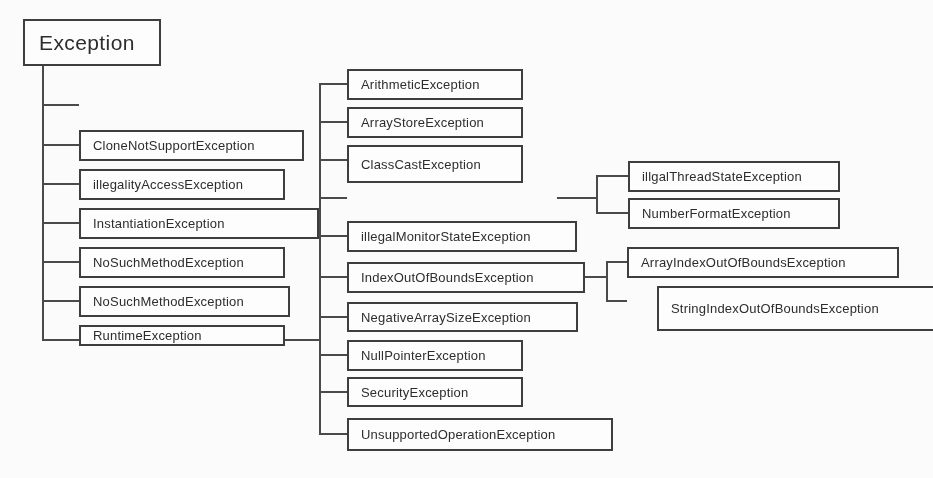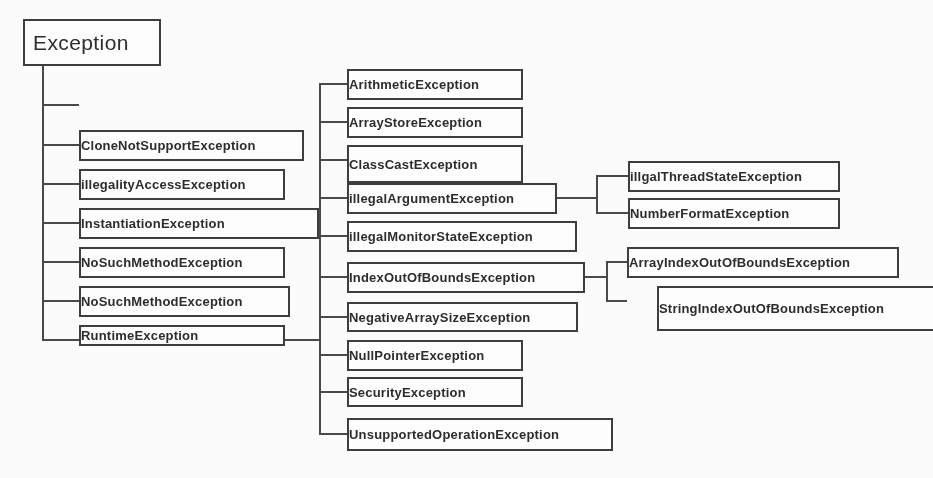--- a/index.html
+++ b/index.html
@@ -17,28 +17,29 @@
   }
   .node {
     position: absolute;
     box-sizing: border-box;
     background: #fdfdfd;
     border: 2px solid #3e3e3e;
     color: #2d2d2d;
     display: flex;
     align-items: center;
     font-size: 13px;
-    font-weight: 700;
+    font-weight: 400;
     letter-spacing: 0.2px;
+    padding-left: 12px;
     white-space: nowrap;
   }
   .node.root {
     font-size: 21px;
     font-weight: 500;
-    padding-left: 8px;
+    padding-left: 14px;
     letter-spacing: 0.4px;
   }
   .line {
     position: absolute;
     background: #4a4a4a;
   }
 </style>
 </head>
 <body>
 
@@ -49,21 +50,20 @@
   <div class="node" style="left:79px;top:130px;width:225px;height:31px">CloneNotSupportException</div>
   <div class="node" style="left:79px;top:169px;width:206px;height:31px">illegalityAccessException</div>
   <div class="node" style="left:79px;top:208px;width:240px;height:31px">InstantiationException</div>
   <div class="node" style="left:79px;top:247px;width:206px;height:31px">NoSuchMethodException</div>
   <div class="node" style="left:79px;top:286px;width:211px;height:31px">NoSuchMethodException</div>
   <div class="node" style="left:79px;top:325px;width:206px;height:21px">RuntimeException</div>
 
   <div class="node" style="left:347px;top:69px;width:176px;height:31px">ArithmeticException</div>
   <div class="node" style="left:347px;top:107px;width:176px;height:31px">ArrayStoreException</div>
   <div class="node" style="left:347px;top:145px;width:176px;height:38px">ClassCastException</div>
-  <div class="node" style="left:347px;top:183px;width:210px;height:31px">illegalArgumentException</div>
   <div class="node" style="left:347px;top:221px;width:230px;height:31px">illegalMonitorStateException</div>
   <div class="node" style="left:347px;top:262px;width:238px;height:31px">IndexOutOfBoundsException</div>
   <div class="node" style="left:347px;top:302px;width:231px;height:30px">NegativeArraySizeException</div>
   <div class="node" style="left:347px;top:340px;width:176px;height:31px">NullPointerException</div>
   <div class="node" style="left:347px;top:377px;width:176px;height:30px">SecurityException</div>
   <div class="node" style="left:347px;top:418px;width:266px;height:33px">UnsupportedOperationException</div>
 
   <div class="node" style="left:628px;top:161px;width:212px;height:31px">illgalThreadStateException</div>
   <div class="node" style="left:627px;top:247px;width:272px;height:31px">ArrayIndexOutOfBoundsException</div>
 

